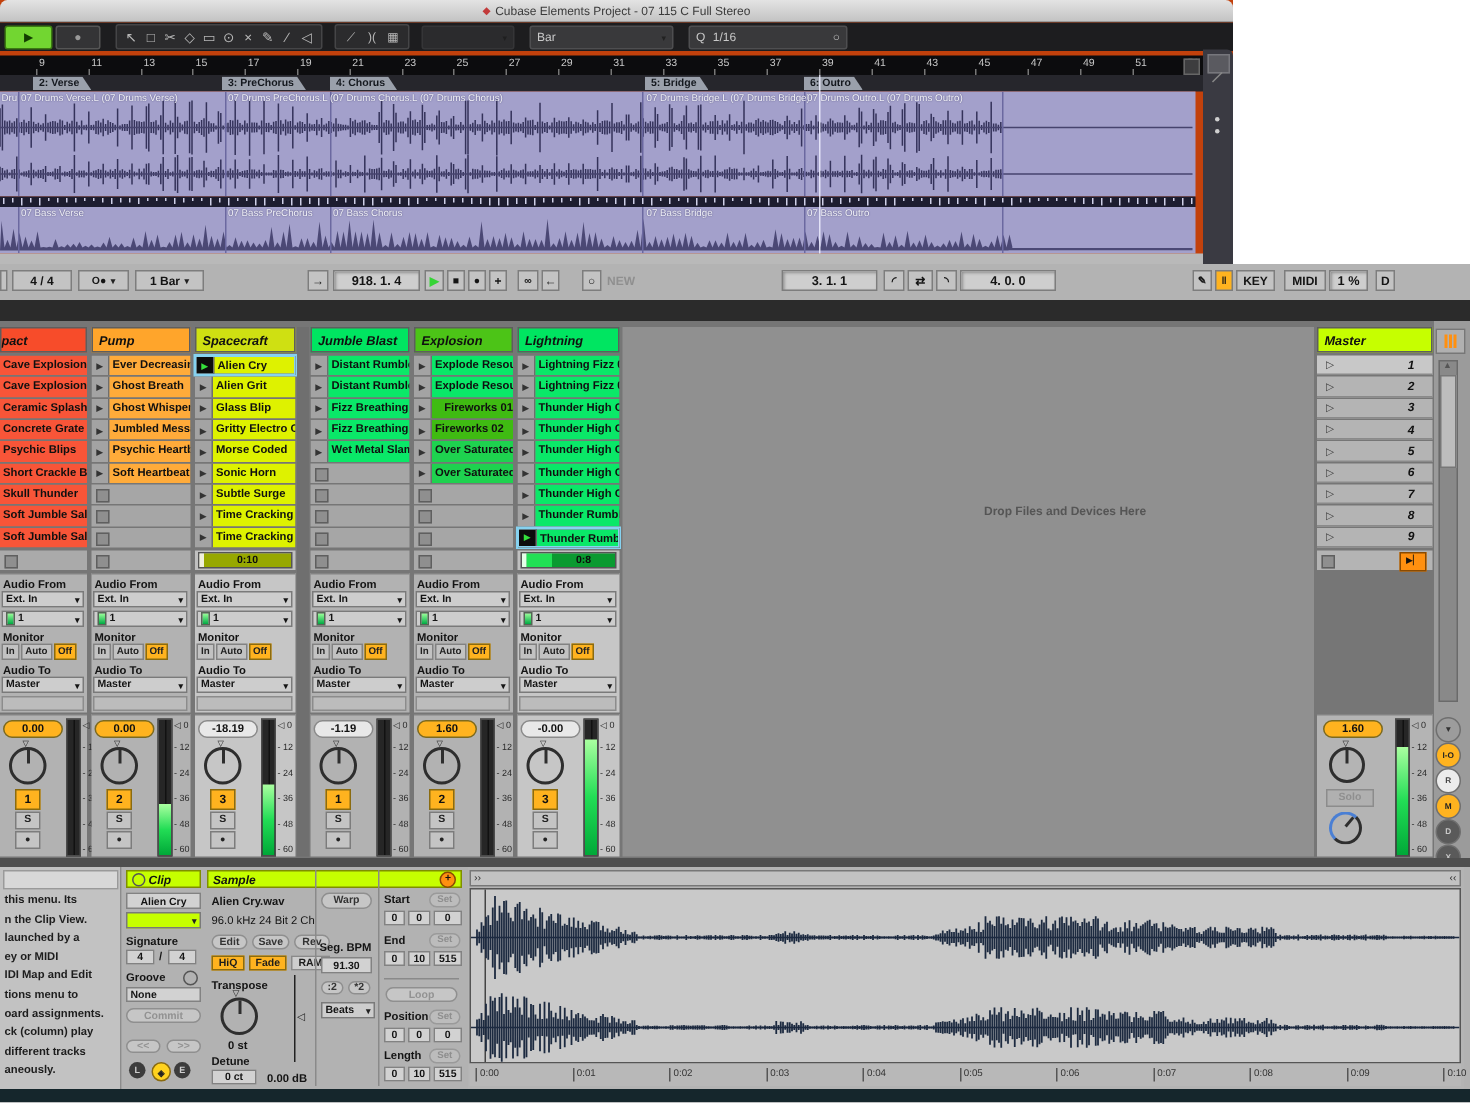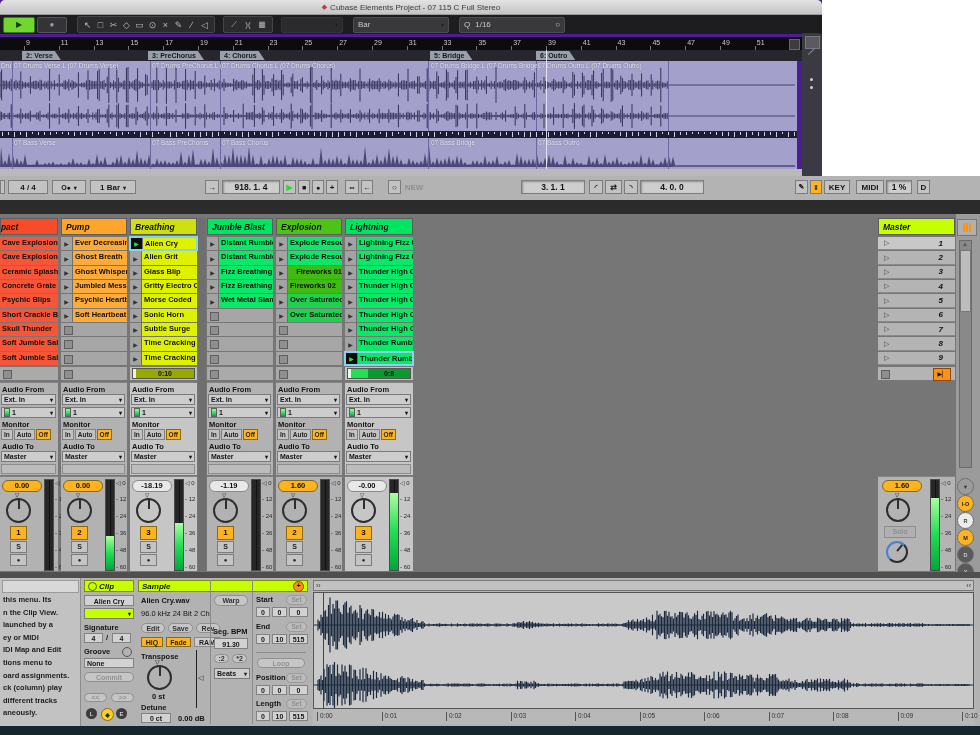--- a/index.html
+++ b/index.html
@@ -1,19 +1,19 @@
 <!DOCTYPE html>
 <html><head>
 <meta charset="utf-8">
 <style>
   html,body{margin:0;padding:0;background:#e9e9e9;font-family:"Liberation Sans",sans-serif;}
   #root{position:relative;width:980px;height:735px;overflow:hidden;background:#fff;}
   .abs{position:absolute;}
   
-  #cubase{position:absolute;left:0;top:0;width:822px;height:176px;background:#4c1d95;}
+  #cubase{position:absolute;left:0;top:0;width:822px;height:176px;background:#c2410c;}
   .cb-titlebar{position:absolute;left:0;top:0;width:822px;height:14px;background:linear-gradient(#e3e3e3,#c4c4c4);border-bottom:1px solid #9a9a9a;border-radius:5px 5px 0 0;display:flex;align-items:center;justify-content:center;font-size:8px;color:#3a3a3a;}
   .cb-diamond{color:#c23a3a;font-size:7px;margin-right:3px;}
   .cb-toolbar{position:absolute;left:0;top:15px;width:822px;height:19px;background:#1d1d1f;display:flex;align-items:center;}
   .cb-play{width:30px;height:14px;background:#72d631;border:1px solid #3c7a12;border-radius:2px;margin-left:3px;display:flex;align-items:center;justify-content:center;font-size:8px;color:#123d00;}
   .cb-rec{width:28px;height:14px;background:#343436;border:1px solid #555;border-radius:2px;margin-left:2px;display:flex;align-items:center;justify-content:center;font-size:8px;color:#999;}
   #cb-tools{margin-left:10px;height:15px;background:#2b2b2d;border:1px solid #454547;border-radius:2px;display:flex;align-items:center;padding:0 3px;}
   #cb-tools span{color:#b8b8b8;font-size:9px;width:13px;text-align:center;}
   #cb-snapgrp{margin-left:8px;height:15px;background:#2b2b2d;border:1px solid #454547;border-radius:2px;display:flex;align-items:center;padding:0 3px;}
   #cb-snapgrp span{color:#b8b8b8;font-size:8px;width:14px;text-align:center;}
   .cb-dd{height:14px;background:#39393b;border:1px solid #4e4e50;border-radius:2px;color:#c9c9c9;font-size:8px;display:flex;align-items:center;justify-content:space-between;padding:0 4px;}
@@ -459,20 +459,23 @@
       <div class="tdisp" style="left:886px;width:26px">
           <span>1 %</span>
         </div>
       <div class="tbox" style="left:917px;width:13px">
           <span>D</span>
         </div>
     </div>
     <div id="dark-band"></div>
 
     <div id="session">
+      <div id="drop-area">
+        <span id="drop-text">Drop Files and Devices Here</span>
+      </div>
 
     <div class="trk-header" style="left: 0px; top: 4px; width: 58px; background: rgb(247, 76, 42);">
           <span style="margin-left: -14px;">Impact</span>
         </div>
         <div class="slot" style="left: 0px; top: 23px; width: 58px;">
           <div class="clab" style="background: rgb(248, 85, 56);">Cave Explosion</div>
         </div>
         <div class="slot" style="left: 0px; top: 37.35px; width: 58px;">
           <div class="clab" style="background: rgb(248, 85, 56);">Cave Explosion</div>
         </div>
@@ -630,21 +633,21 @@
             <span class="fill" style="height: 38%;"></span>
           </div>
           <div class="scale" style="left: 55px; top: 2px;">◁ 0</div>
           <div class="scale" style="left: 55px; top: 19px;">- 12</div>
           <div class="scale" style="left: 55px; top: 36px;">- 24</div>
           <div class="scale" style="left: 55px; top: 53px;">- 36</div>
           <div class="scale" style="left: 55px; top: 70px;">- 48</div>
           <div class="scale" style="left: 55px; top: 87px;">- 60</div>
         </div>
         <div class="trk-header" style="left: 130px; top: 4px; width: 67px; background: rgb(207, 224, 18);">
-          <span>Breathing</span>
+          <span>Spacecraft</span>
         </div>
         <div class="slot" style="left: 130px; top: 23px; width: 67px; border: 1px solid rgb(134, 210, 240); box-shadow: rgb(134, 210, 240) 0px 0px 0px 1px;">
           <div class="pbtn" style="background: rgb(13, 13, 13);">
             <span style="color: rgb(53, 224, 60);">▶</span>
           </div>
           <div class="clab" style="background: rgb(222, 242, 0);">Alien Cry</div>
         </div>
         <div class="slot" style="left: 130px; top: 37.35px; width: 67px;">
           <div class="pbtn">
             <span>▶</span>

